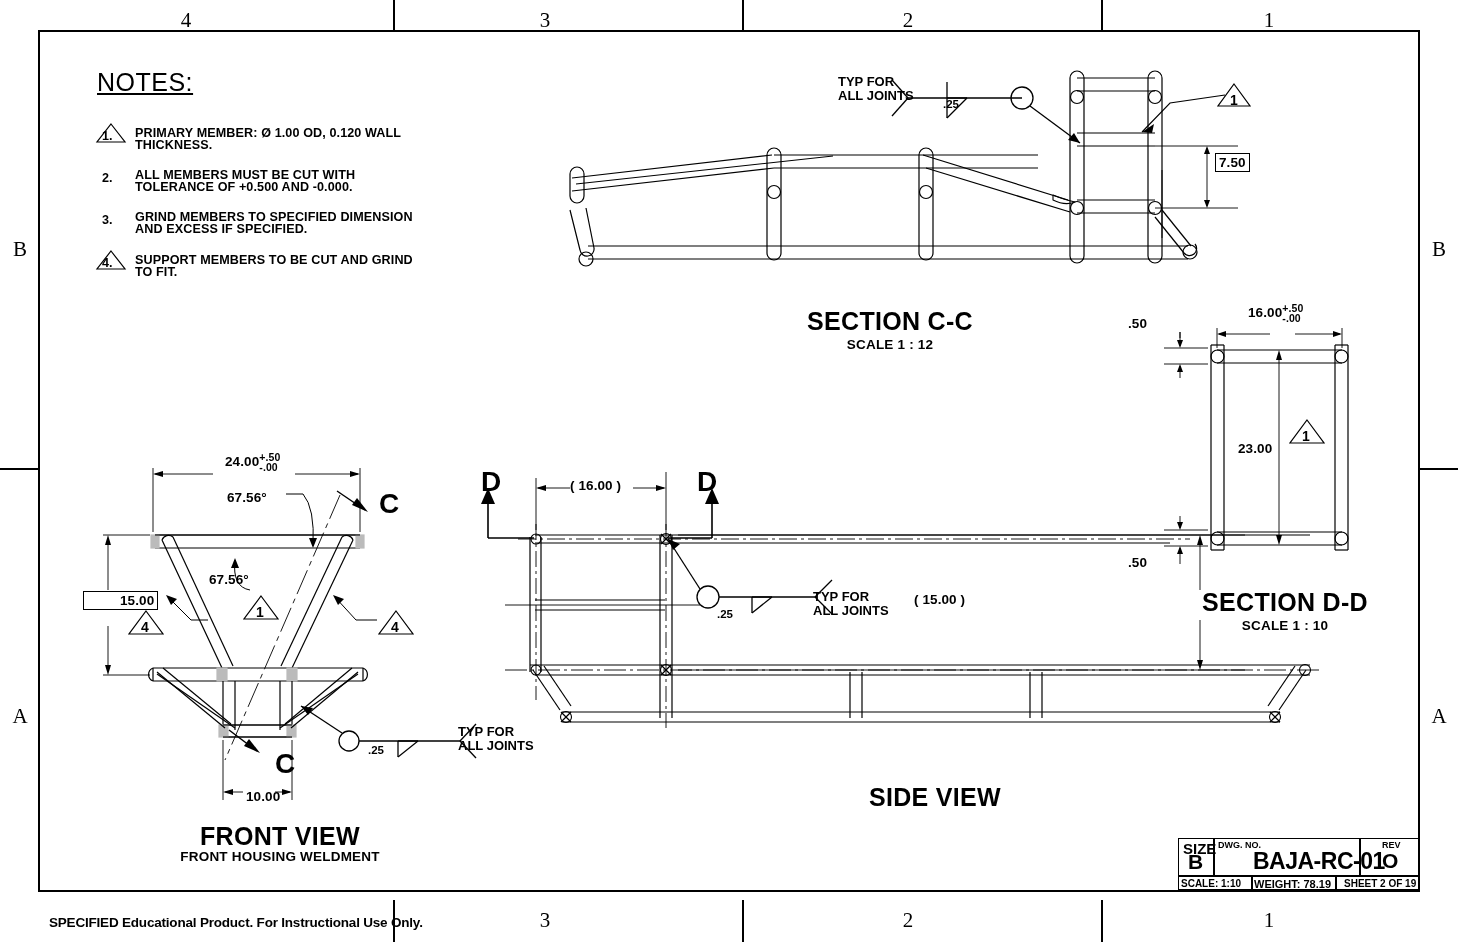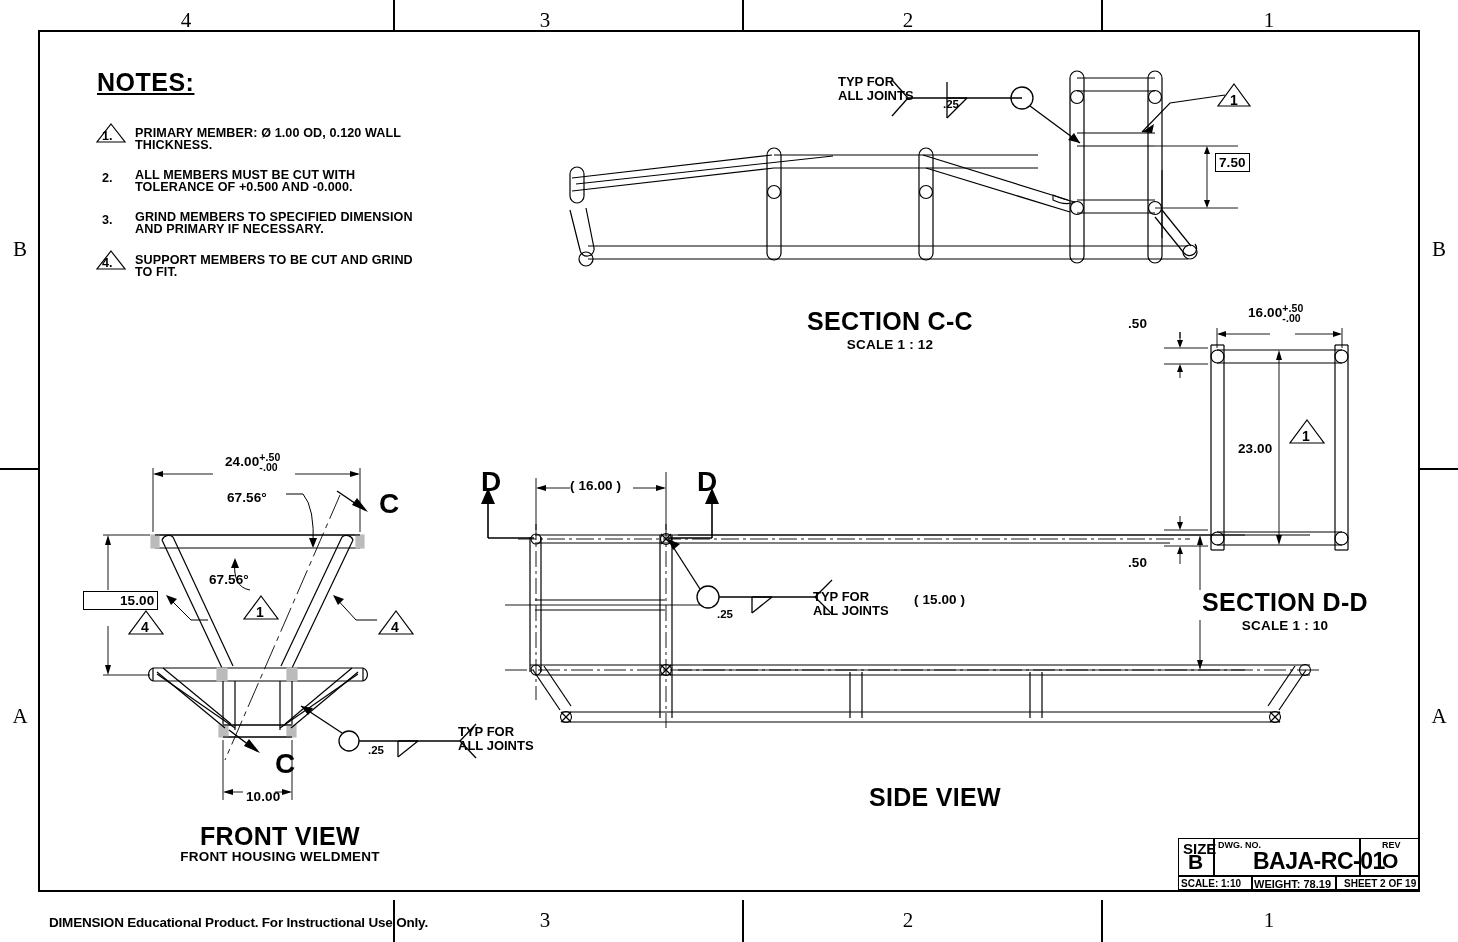--- a/index.html
+++ b/index.html
@@ -6,21 +6,21 @@
   body{width:1458px;height:942px;position:relative;overflow:hidden;
        font-family:"Liberation Sans",sans-serif;color:#000;}
   .abs{position:absolute;}
   .sheet-frame{position:absolute;left:38px;top:30px;width:1382px;height:862px;
                border:2.5px solid #000;box-sizing:border-box;}
   
   .zone{position:absolute;font-family:"Liberation Serif",serif;font-size:21px;
         text-align:center;color:#000;}
   .zone-tick{position:absolute;background:#000;}
   
-  #notes-title{left:97px;top:68px;font-size:25px;font-weight:bold;
+  #notes-title{left:97px;top:68px;font-size:25px;font-weight:normal;
                letter-spacing:.5px;text-decoration:underline;}
   .note-row{position:absolute;font-size:12.6px;line-height:13.6px;font-weight:bold;
             letter-spacing:.1px;}
   .note-num{position:absolute;font-size:12.6px;font-weight:bold;}
   svg{display:block;overflow:visible;}
   .vw-title{position:absolute;font-size:25px;font-weight:bold;letter-spacing:.3px;
             text-align:center;white-space:nowrap;}
   .vw-sub{position:absolute;font-size:13.5px;font-weight:bold;text-align:center;
           white-space:nowrap;letter-spacing:.2px;}
   .dim{position:absolute;font-size:13.5px;font-weight:bold;white-space:nowrap;
@@ -75,21 +75,21 @@
 <div class="note-num" style="left:102px;top:129px;">1.</div>
 <div class="note-row" style="left:135px;top:127px;text-align:center;">PRIMARY MEMBER:  Ø 1.00 OD, 0.120 WALL</div>
 <div class="note-row" style="left:135px;top:139px;">THICKNESS.</div>
 
 <div class="note-num" style="left:102px;top:171px;">2.</div>
 <div class="note-row" style="left:135px;top:169px;">ALL MEMBERS MUST BE CUT WITH</div>
 <div class="note-row" style="left:135px;top:181px;">TOLERANCE OF +0.500 AND -0.000.</div>
 
 <div class="note-num" style="left:102px;top:213px;">3.</div>
 <div class="note-row" style="left:135px;top:211px;">GRIND MEMBERS TO SPECIFIED DIMENSION</div>
-<div class="note-row" style="left:135px;top:223px;">AND PRIMARY IF NECESSARY.</div>
+<div class="note-row" style="left:135px;top:223px;">AND EXCESS IF SPECIFIED.</div>
 
 <svg class="abs" style="left:95px;top:249px;" width="32" height="22">
   <polygon points="16,2 30,20 2,20" fill="none" stroke="#000" stroke-width="1.2"></polygon>
 </svg>
 <div class="note-num" style="left:102px;top:256px;">4.</div>
 <div class="note-row" style="left:135px;top:254px;">SUPPORT MEMBERS TO BE CUT AND GRIND</div>
 <div class="note-row" style="left:135px;top:266px;">TO FIT.</div>
 
 <svg class="abs" style="left:548px;top:60px;" width="690" height="240">
   <g fill="none" stroke="#000" stroke-width="1.2" stroke-linejoin="round">
@@ -525,13 +525,13 @@
 <div class="tb-txt" style="left:1183px;top:840px;font-size:15px;">SIZE</div>
 <div class="tb-txt" style="left:1188px;top:850px;font-size:21px;">B</div>
 <div class="tb-txt" style="left:1218px;top:840px;font-size:9px;">DWG.  NO.</div>
 <div class="tb-txt" style="left:1219px;top:848px;font-size:23px;letter-spacing:-0.5px;margin-left:34px;">BAJA-RC-01</div>
 <div class="tb-txt" style="left:1382px;top:840px;font-size:9px;">REV</div>
 <div class="tb-txt" style="left:1382px;top:849px;font-size:21px;">O</div>
 <div class="tb-txt" style="left:1181px;top:878px;font-size:10px;">SCALE: 1:10</div>
 <div class="tb-txt" style="left:1254px;top:878px;font-size:11px;">WEIGHT: 78.19</div>
 <div class="tb-txt" style="left:1344px;top:878px;font-size:10px;">SHEET 2 OF 19</div>
 
-<div id="sw-credit">DIMENSION Educational Product. For Instructional Use Only.</div>
+<div id="sw-credit">SPECIFIED Educational Product. For Instructional Use Only.</div>
 
 </body></html>

